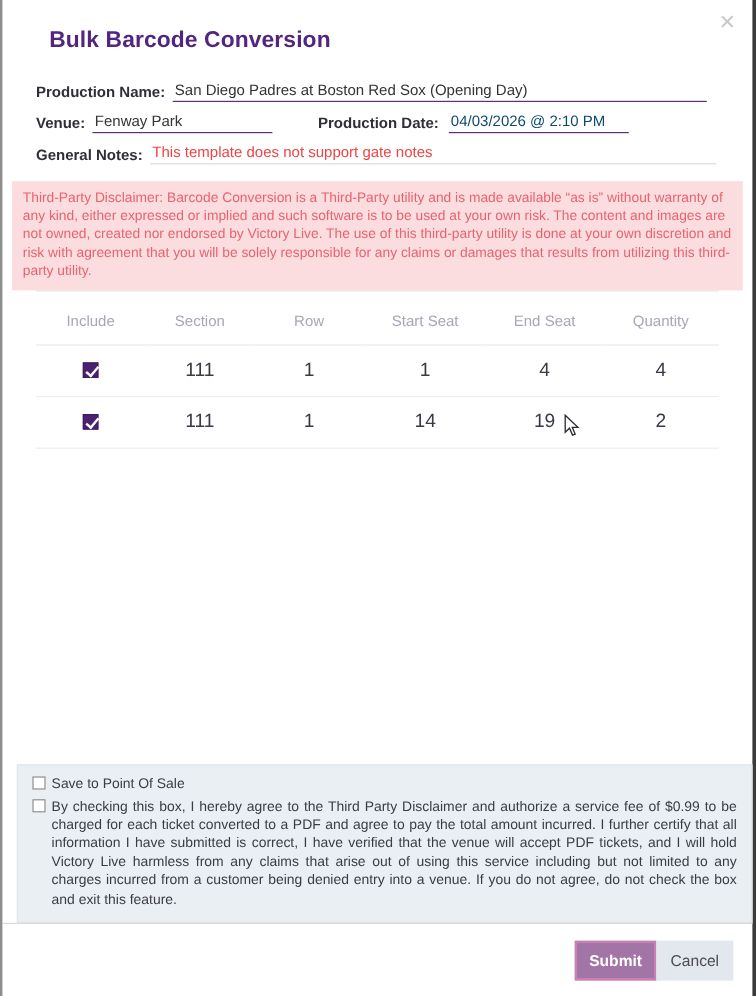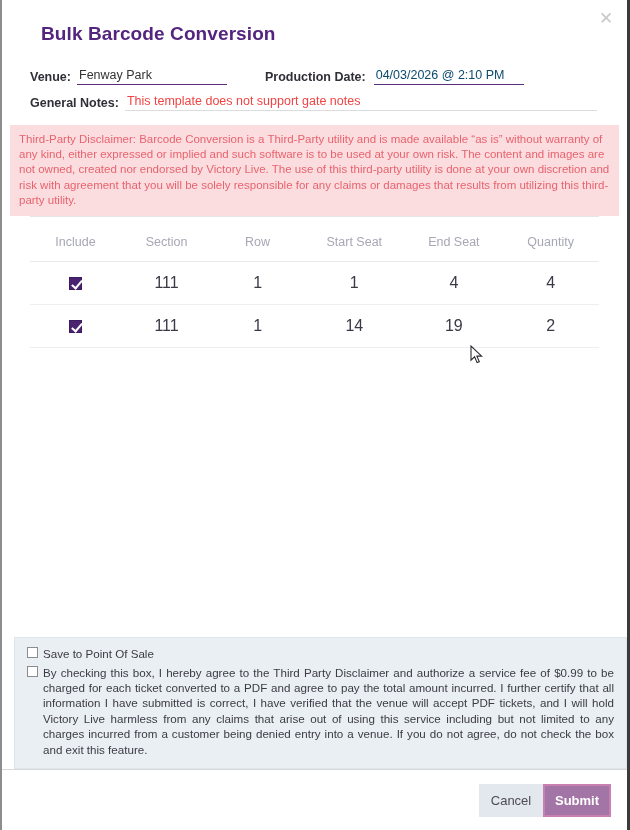--- a/index.html
+++ b/index.html
@@ -247,20 +247,24 @@
 <body>
 
 <div class="modal">
 
   <div class="modal-header">
     <div class="modal-title">Bulk Barcode Conversion</div>
     <button class="close-btn">✕</button>
   </div>
 
   <div class="form-area">
+    <div class="form-row">
+      <span class="f-label">Production Name:</span>
+      <span class="f-field field-prod">San Diego Padres at Boston Red Sox (Opening Day)</span>
+    </div>
     <div class="form-row">
       <span class="f-label">Venue:</span>
       <span class="f-field field-venue">Fenway Park</span>
       <span class="f-label label-date">Production Date:</span>
       <span class="f-field field-date gray-val">04/03/2026 @ 2:10 PM</span>
     </div>
     <div class="form-row">
       <span class="f-label">General Notes:</span>
       <span class="f-field field-notes disabled">This template does not support gate notes</span>
     </div>
@@ -311,22 +315,22 @@
       <span class="cbx-empty"></span>
       <span class="term-text nowrap-line">Save to Point Of Sale</span>
     </div>
     <div class="term-line">
       <span class="cbx-empty"></span>
       <span class="term-text">By checking this box, I hereby agree to the Third Party Disclaimer and authorize a service fee of $0.99 to be charged for each ticket converted to a PDF and agree to pay the total amount incurred. I further certify that all information I have submitted is correct, I have verified that the venue will accept PDF tickets, and I will hold Victory Live harmless from any claims that arise out of using this service including but not limited to any charges incurred from a customer being denied entry into a venue. If you do not agree, do not check the box and exit this feature.</span>
     </div>
   </div>
 
   <div class="btn-bar">
+    <button class="btn btn-submit">Submit</button>
     <button class="btn btn-cancel">Cancel</button>
-    <button class="btn btn-submit">Submit</button>
   </div>
 
   <div class="cursor">
     <svg width="14" height="20" viewBox="0 0 14 20">
       <path d="M1 1 L1 15.2 L4.6 11.8 L7.1 17.6 L9.3 16.7 L6.9 11.1 L11.6 11.1 Z" fill="#ffffff" stroke="#2b2b33" stroke-width="1.1" stroke-linejoin="miter"></path>
     </svg>
   </div>
 
 </div>
 

